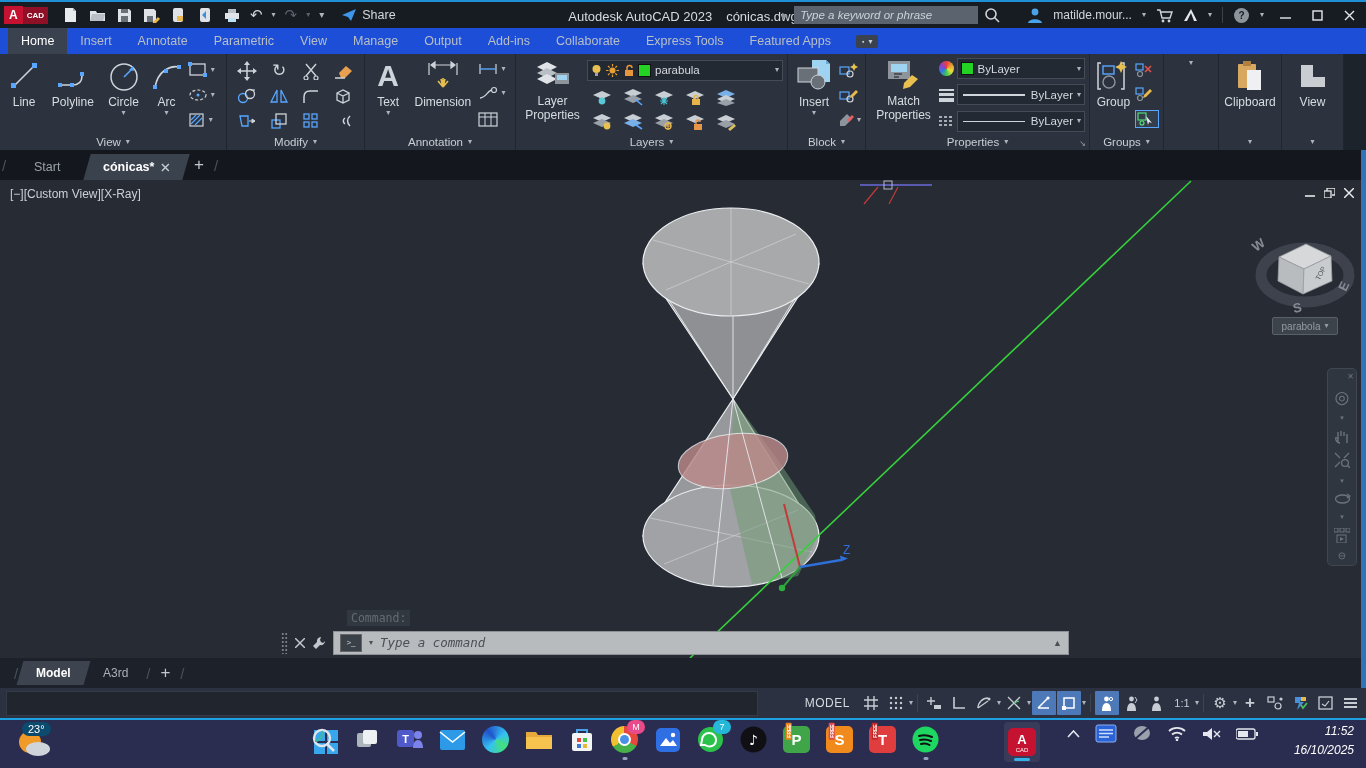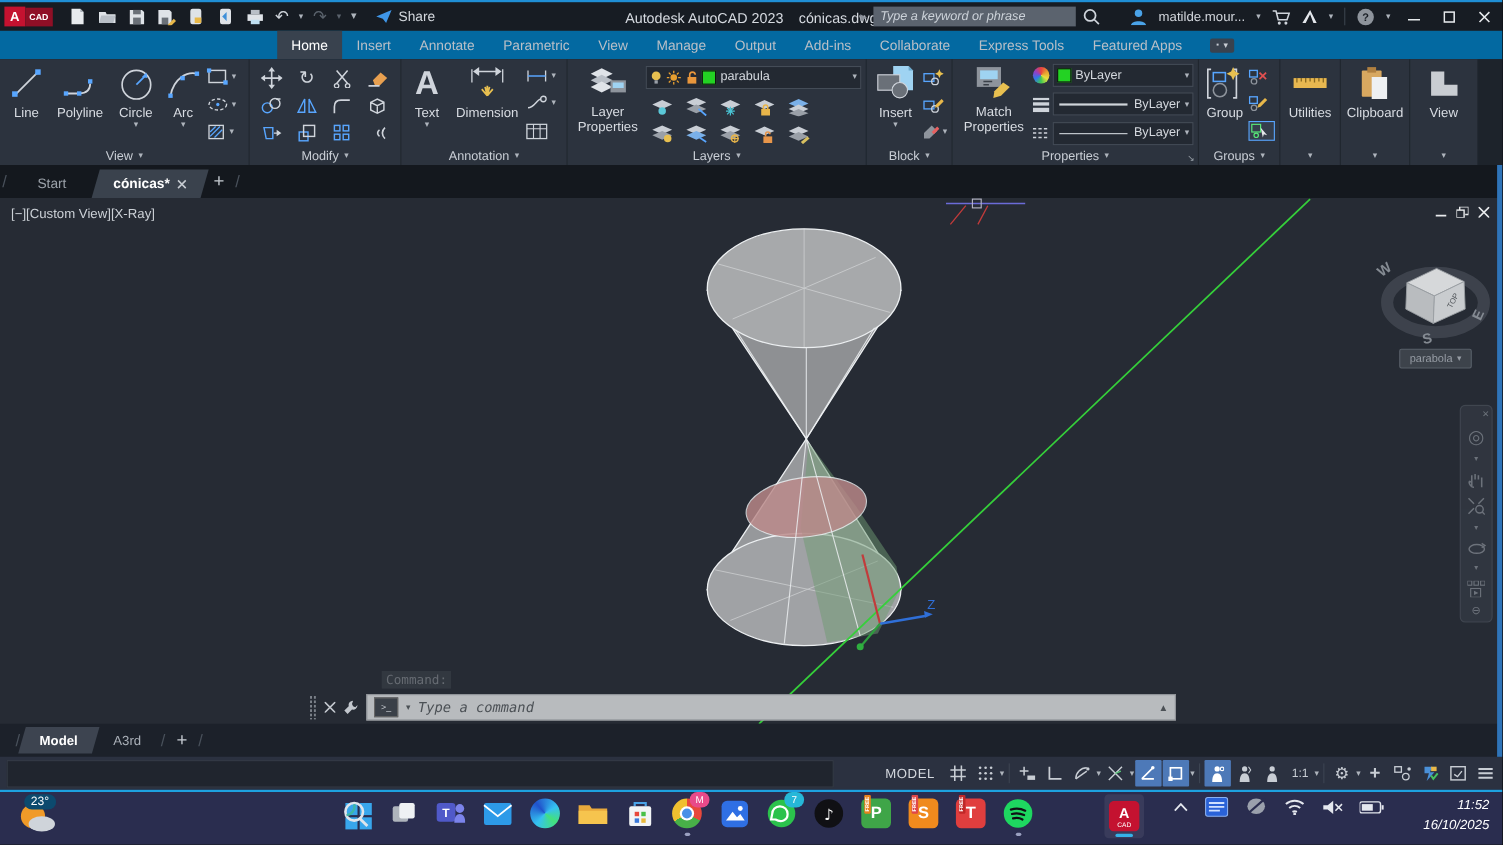--- a/index.html
+++ b/index.html
@@ -16,21 +16,21 @@
   .acad-a{background:#c41230;color:#fff;font-weight:bold;font-size:12px;padding:2px 5px;}
   .acad-cad{background:#8f0f26;color:#fff;font-weight:bold;font-size:8px;padding:4px 4px;}
   .share{display:flex;align-items:center;gap:5px;margin-left:8px;font-size:12.5px;color:#d4d8de;}
   #title-center{position:absolute;left:0;right:0;top:0;height:28px;display:flex;align-items:center;justify-content:center;pointer-events:none;font-size:13px;color:#d6dae0;gap:14px;}
   #search-zone{position:absolute;left:782px;top:4px;display:flex;align-items:center;gap:6px;}
   #search-box{width:178px;height:18px;background:#5b636e;color:#ccd2d9;font-size:11.5px;font-style:italic;display:flex;align-items:center;padding-left:6px;}
   #user-zone{position:absolute;right:6px;top:0;height:26px;display:flex;align-items:center;gap:10px;font-size:12px;color:#d3d7dd;}
   .winbtn{width:22px;height:22px;display:flex;align-items:center;justify-content:center;color:#e6e9ec;font-size:12px;}
   .sep-v{width:1px;height:16px;background:#3a424c;}
   
-  #ribbontabs{left:0;top:28px;width:1366px;height:26px;background:#0369a1;display:flex;align-items:stretch;padding-left:8px;box-sizing:border-box;justify-content:center;}
+  #ribbontabs{left:0;top:28px;width:1366px;height:26px;background:#1d4ed8;display:flex;align-items:stretch;padding-left:8px;box-sizing:border-box;}
   .rtab{display:flex;align-items:center;padding:0 13px;font-size:12.5px;color:#b9bfc7;}
   .rtab.active{background:#39424e;color:#fff;}
   .rtab-collapse{margin-left:12px;align-self:center;background:#39424e;border-radius:2px;padding:2px 6px;display:flex;gap:4px;align-items:center;color:#c8cdd4;font-size:8px;}
   
   #ribbon{left:0;top:54px;width:1366px;height:96px;background:#1d232b;display:flex;}
   .panel{background:#2c333e;display:flex;flex-direction:column;border-right:1px solid #20262e;}
   .pcontent{flex:1;display:flex;padding:3px 4px 0 4px;gap:2px;}
   .plabel{height:17px;display:flex;align-items:center;justify-content:center;gap:5px;font-size:11.5px;color:#c9ced5;}
   .bigbtn{display:flex;flex-direction:column;align-items:center;justify-content:flex-start;font-size:12px;color:#d8dce2;}
   .bigbtn .bicon{height:38px;display:flex;align-items:center;justify-content:center;}
@@ -722,31 +722,20 @@
             </span>
         </div>
       </div>
       <div class="plabel">
           <span>Groups</span>
           <span class="caret">▾</span>
         </div>
     </div>
 
     <div class="panel" style="width:54px;">
-      <div class="pcontent" style="justify-content:center;">
-        <div class="bigbtn">
-          <span class="bicon">
-              <svg width="34" height="30">
-                <rect x="2" y="10" width="30" height="9" fill="#e8b850"></rect>
-                <path d="M5 10v4M9 10v3M13 10v4M17 10v3M21 10v4M25 10v3M29 10v4" stroke="#8a6a20" stroke-width="1.2"></path>
-              </svg>
-            </span>
-          <span>Utilities</span>
-        </div>
-      </div>
       <div class="plabel">
           <span class="caret">▾</span>
         </div>
     </div>
     <div class="panel" style="width:62px;text-align:right;">
       <div class="pcontent" style="justify-content:center;">
         <div class="bigbtn">
           <span class="bicon">
               <svg width="30" height="32">
                 <rect x="3" y="4" width="18" height="24" rx="1" fill="#d8a860"></rect>

